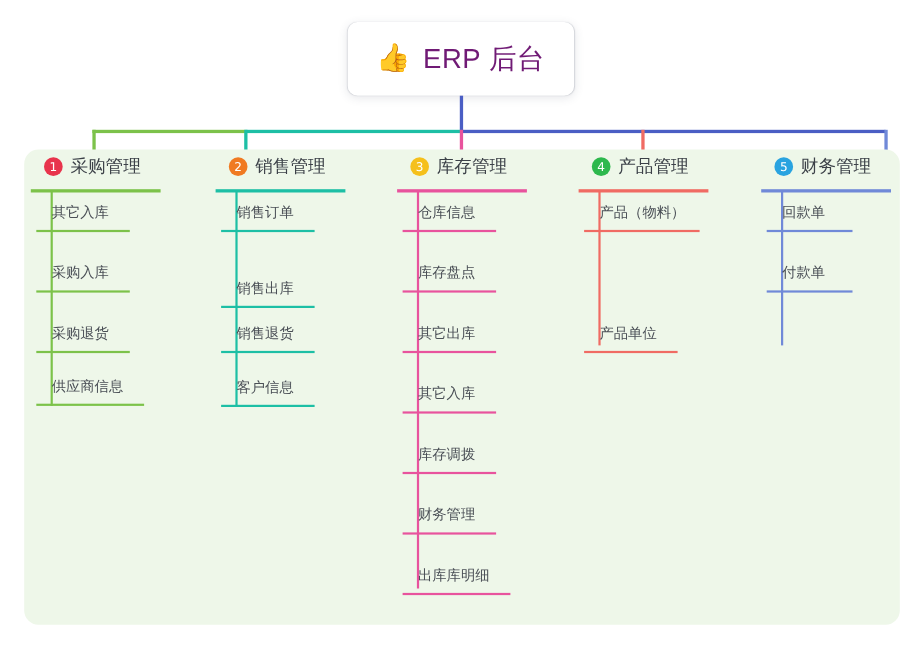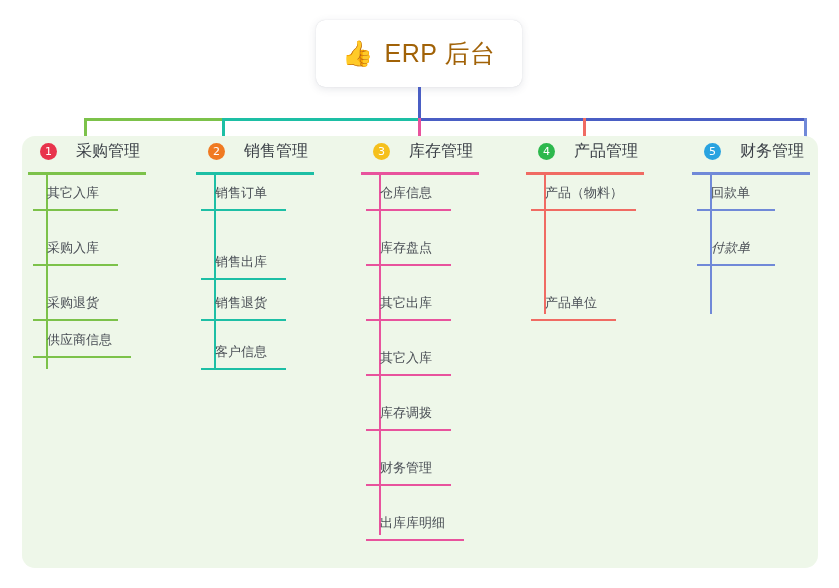--- a/index.html
+++ b/index.html
@@ -31,21 +31,21 @@
     justify-content: center;
     gap: 11px;
     box-sizing: border-box;
   }
   #root-card .thumb {
     font-size: 25px;
     line-height: 1;
   }
   #root-card .root-title {
     font-size: 25px;
-    color: #a16207;
+    color: #701a75;
     letter-spacing: 0.5px;
     white-space: nowrap;
   }
 
   
   .trunk-down {
     position: absolute;
     left: 418px;
     top: 87px;
     width: 3px;
@@ -99,21 +99,20 @@
     font-size: 11px;
     line-height: 17px;
     text-align: center;
     font-family: "DejaVu Sans", sans-serif;
     flex: none;
   }
   .col-title {
     font-size: 16px;
     color: #3c4148;
     white-space: nowrap;
-    margin-left: 12px;
   }
   .header-rule {
     position: absolute;
     height: 3px;
     top: 36px;
     left: 6px;
   }
   .col-trunk {
     position: absolute;
     width: 2px;
@@ -169,21 +168,21 @@
           <div class="leaf-rule" style="width: 85px; background: rgb(124, 194, 74);"></div>
         </div>
         <div class="leaf" style="top: 103px;">
           <div class="leaf-label">采购入库</div>
           <div class="leaf-rule" style="width: 85px; background: rgb(124, 194, 74);"></div>
         </div>
         <div class="leaf" style="top: 158px;">
           <div class="leaf-label">采购退货</div>
           <div class="leaf-rule" style="width: 85px; background: rgb(124, 194, 74);"></div>
         </div>
-        <div class="leaf" style="top: 195px;">
+        <div class="leaf" style="top: 206px;">
           <div class="leaf-label">供应商信息</div>
           <div class="leaf-rule" style="width: 98px; background: rgb(124, 194, 74);"></div>
         </div>
       </div>
       <div class="column" style="left: 168px;">
         <div class="col-header">
           <span class="badge" style="background: rgb(240, 122, 34);">2</span>
           <span class="col-title">销售管理</span>
         </div>
         <div class="header-rule" style="width: 118px; background: rgb(29, 191, 165);"></div>
@@ -261,19 +260,19 @@
         <div class="col-header">
           <span class="badge" style="background: rgb(41, 163, 224);">5</span>
           <span class="col-title">财务管理</span>
         </div>
         <div class="header-rule" style="width: 118px; background: rgb(112, 137, 216);"></div>
         <div class="col-trunk" style="height: 140px; left: 24px; background: rgb(112, 137, 216);"></div>
         <div class="leaf" style="top: 48px;">
           <div class="leaf-label">回款单</div>
           <div class="leaf-rule" style="width: 78px; background: rgb(112, 137, 216);"></div>
         </div>
-        <div class="leaf" style="top: 103px; font-style: italic;">
+        <div class="leaf" style="top: 103px;">
           <div class="leaf-label">付款单</div>
           <div class="leaf-rule" style="width: 78px; background: rgb(112, 137, 216);"></div>
         </div>
       </div>
     </div>
 </div>
 
 </body></html>

